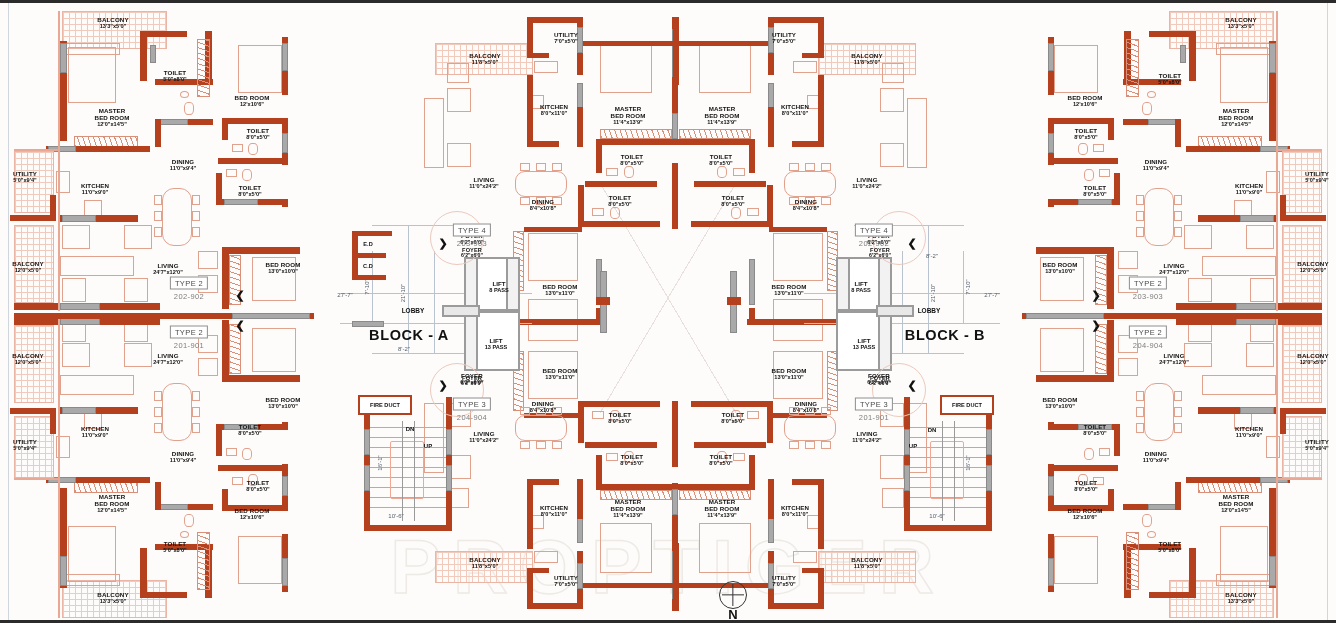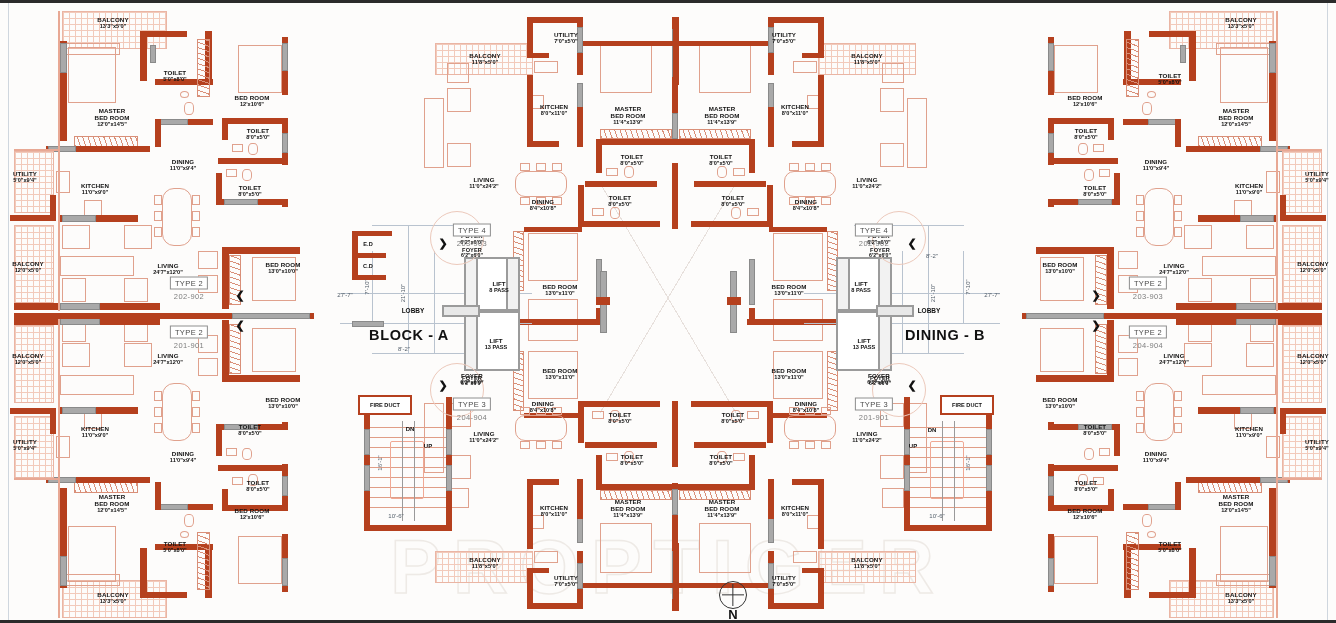--- a/index.html
+++ b/index.html
@@ -1051,21 +1051,21 @@
   <div class="typebox" style="left:874px;top:230px;">
     <span class="t">TYPE 4</span>
     <span class="u">202-902</span>
   </div>
   <div class="typebox" style="left:874px;top:404px;">
     <span class="t">TYPE 3</span>
     <span class="u">201-901</span>
   </div>
 
   <div class="blockname" style="left:409px;top:332px;">BLOCK - A</div>
-  <div class="blockname" style="left:945px;top:332px;">DINING - B</div>
+  <div class="blockname" style="left:945px;top:332px;">BLOCK - B</div>
   <div class="lobby" style="left:413px;top:307px;">LOBBY</div>
   <div class="lobby" style="left:929px;top:307px;">LOBBY</div>
 
   <div class="liftlbl" style="left:499px;top:283px;">
     <b>LIFT</b>
     <i>8 PASS</i>
   </div>
   <div class="liftlbl" style="left:496px;top:340px;">
     <b>LIFT</b>
     <i>13 PASS</i>

